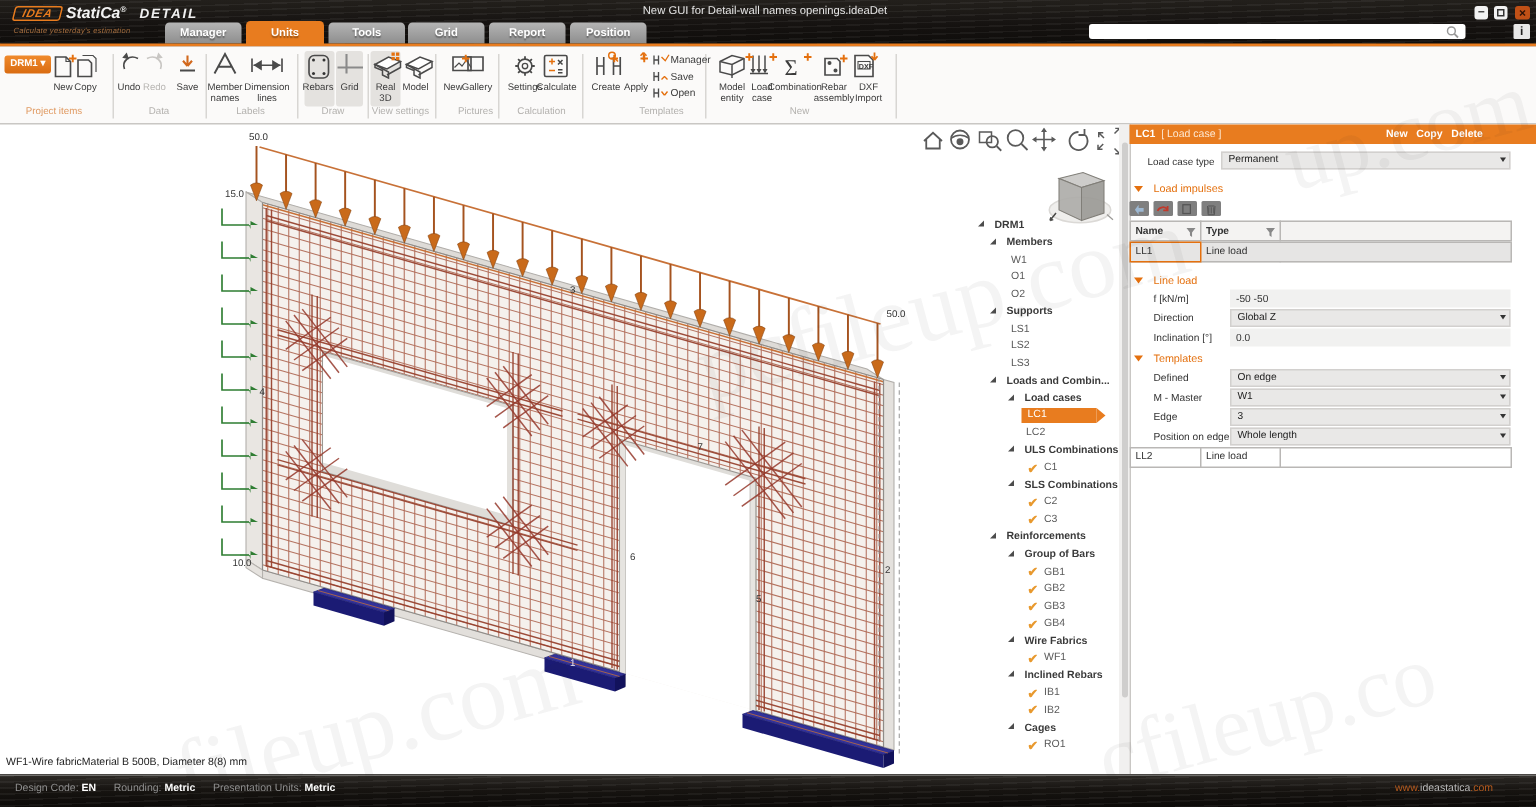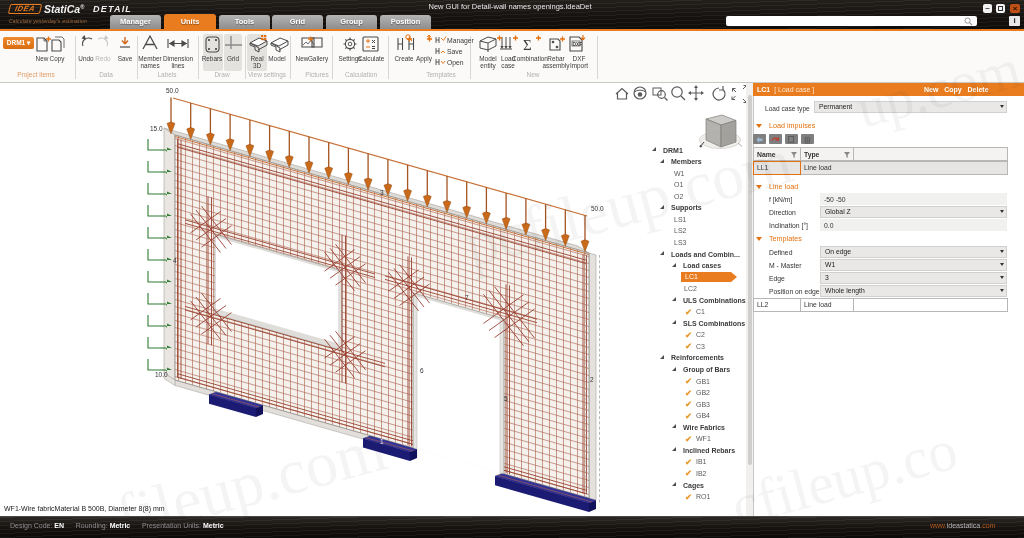--- a/index.html
+++ b/index.html
@@ -34,21 +34,21 @@
 <div class="a" style="left:726px;top:16px;width:251px;height:10px;background:#fff;border-radius:2px"></div>
 <svg class="a" style="left:964px;top:17px" width="9" height="9" viewBox="0 0 9 9">
     <circle cx="3.6" cy="3.6" r="2.6" fill="none" stroke="#999" stroke-width="1"></circle>
     <line x1="5.6" y1="5.6" x2="8" y2="8" stroke="#999" stroke-width="1.2"></line>
   </svg>
 <div class="a" style="left:1009px;top:16px;width:11px;height:10px;background:#e8e8e8;border-radius:1px;color:#222;font-size:8px;font-weight:bold;text-align:center;line-height:10px">i</div>
 <div class="tab" style="left:110px">Manager</div>
 <div class="tab" style="left:164px;top:14px;height:16px;width:52px;background:#e87c1f;line-height:15px">Units</div>
 <div class="tab" style="left:219px">Tools</div>
 <div class="tab" style="left:272px">Grid</div>
-<div class="tab" style="left:326px">Group</div>
+<div class="tab" style="left:326px">Report</div>
 <div class="tab" style="left:380px">Position</div>
 <div class="a" style="left:0;top:29px;width:1024px;height:2px;background:#e87c1f"></div>
 <div class="a" style="left:0;top:31px;width:1024px;height:52px;background:#fbfaf9;border-bottom:1px solid #c9c7c4"></div>
 <div class="selbg" style="left:203px;width:20px"></div>
 <div class="selbg" style="left:224px;width:18px"></div>
 <div class="selbg" style="left:247px;width:20px"></div>
 <div class="a" style="left:3px;top:37px;width:31px;height:12px;background:linear-gradient(#f08a2c,#d96c12);border-radius:2px;color:#fff;font-size:6.5px;font-weight:bold;line-height:12px;text-align:center">DRM1 ▾</div>
 <div class="gdiv" style="left:75px"></div>
 <div class="gdiv" style="left:137px"></div>
 <div class="gdiv" style="left:198px"></div>

